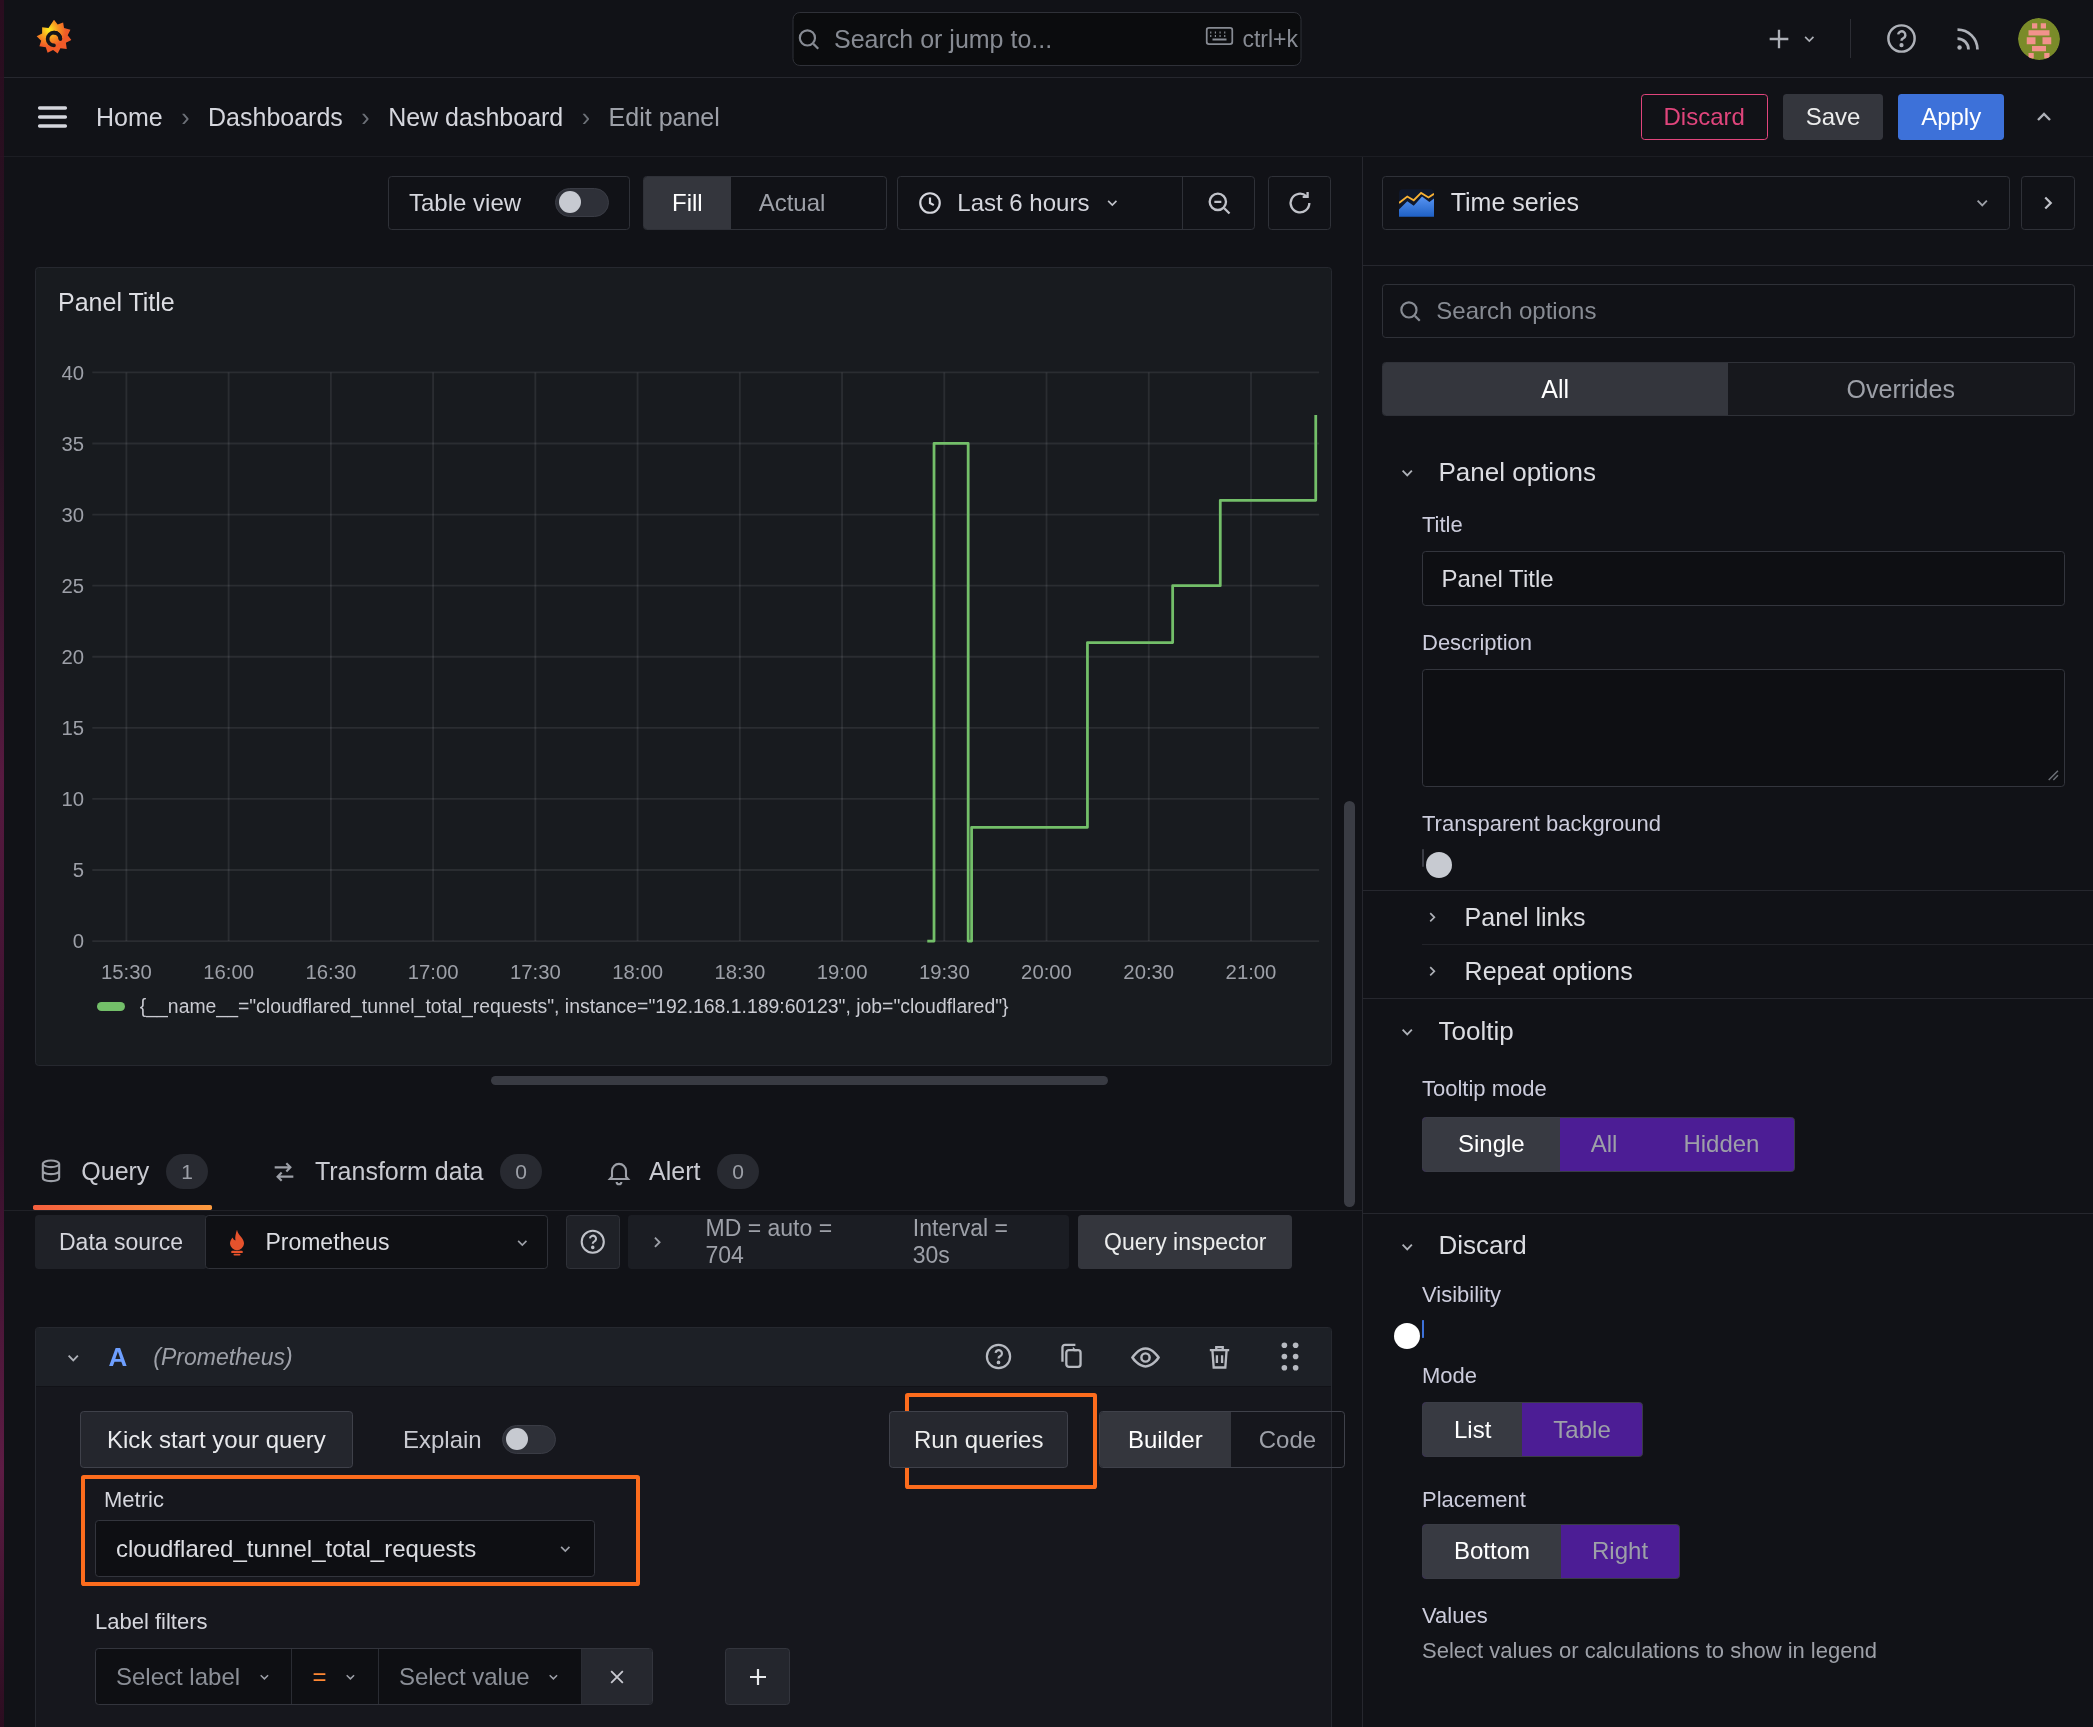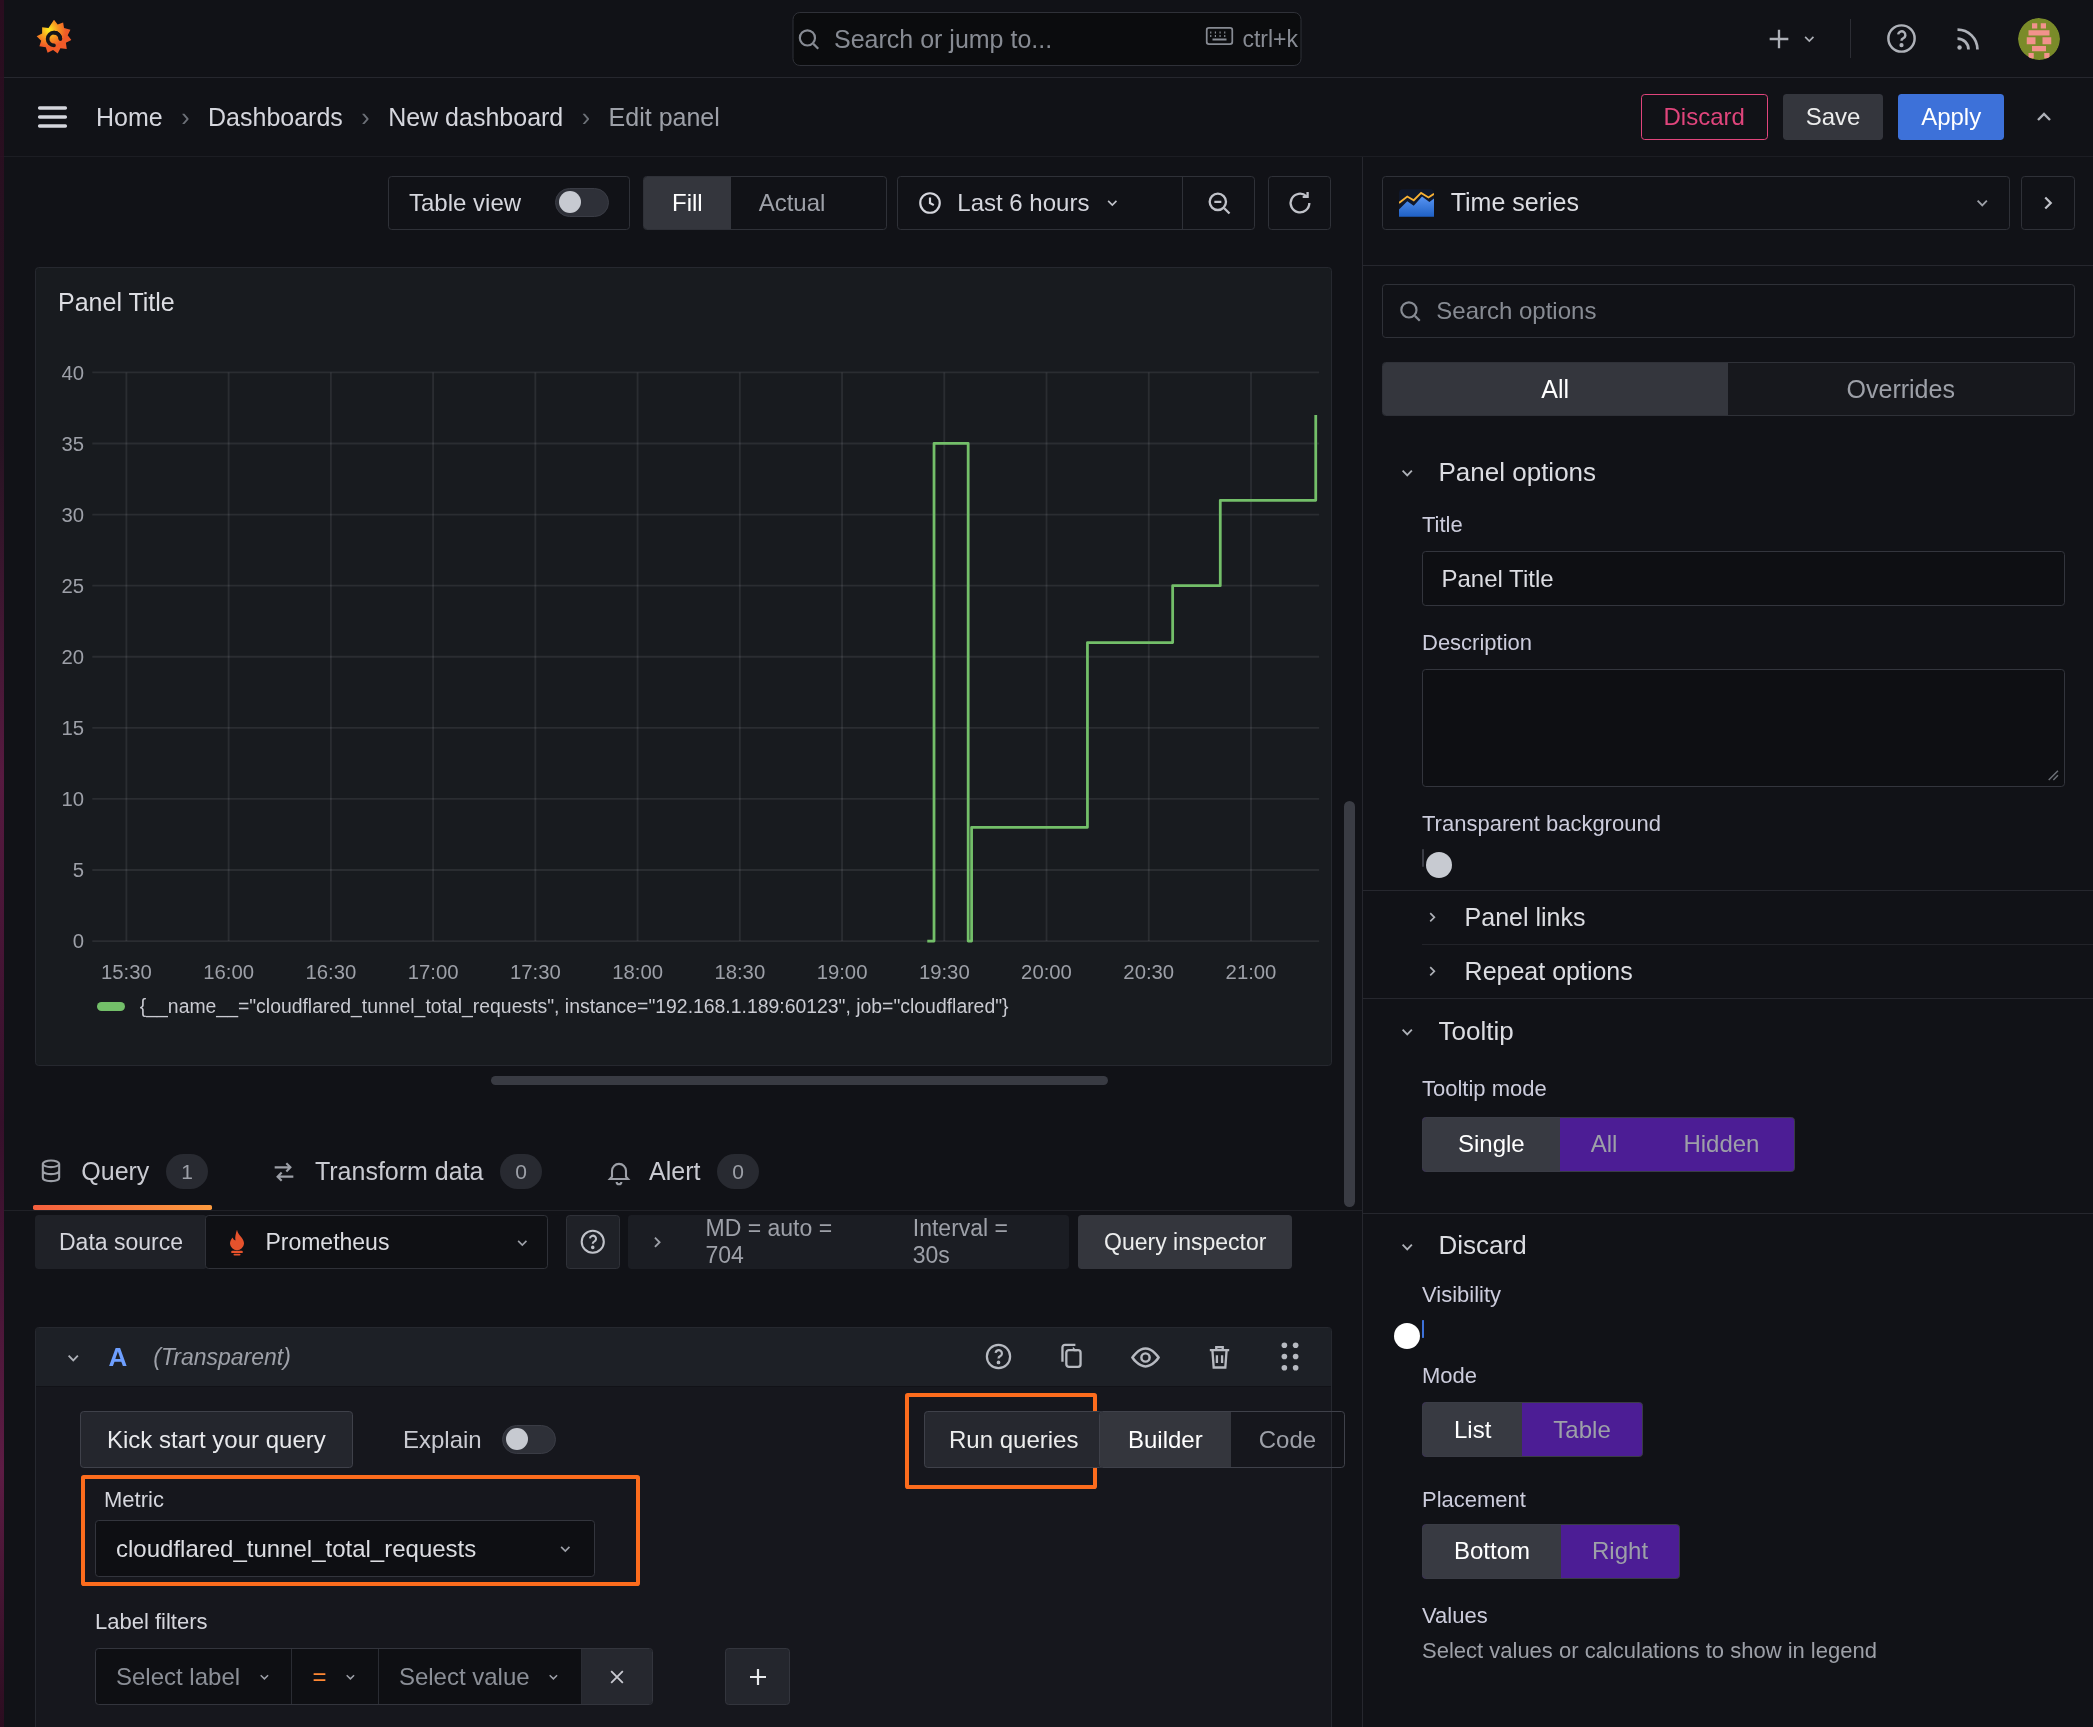--- a/index.html
+++ b/index.html
@@ -87,21 +87,21 @@
   
   .qcontainer{position:absolute;left:35px;top:1170px;width:1297px;height:434px;background:#16171d;border:0.9px solid #26282f;border-radius:3.7px 3.7px 0 0}
   .qheader{height:59px;background:#1d2026;display:flex;align-items:center;padding:0 28px;gap:26px;border-bottom:0.9px solid #111217}
   .qref{color:#6E9FFF;font-size:26px;font-weight:bold}
   .qhint{color:#9da0a8;font-style:italic;font-size:23px}
   .qicons{margin-left:auto;display:flex;gap:42px;color:#b7bac1}
   .qicons .qicon{cursor:pointer}
   .kickstart{position:absolute;left:44px;top:83px;height:57px;padding:0 26px;background:#24262d;border:0.9px solid #3f414a;border-radius:3.7px;display:flex;align-items:center;font-size:24px;color:#e8e9ec;cursor:pointer}
   .explain{position:absolute;left:367px;top:83px;height:57px;display:flex;align-items:center;gap:20px;font-size:24px;color:#c9cad1}
   .run-hl{position:absolute;left:869px;top:65px;width:192px;height:96px;border:4.6px solid var(--hl);border-radius:2.8px;pointer-events:none}
-  .runbtn{position:absolute;left:888px;top:83px;height:57px;padding:0 24px;background:#26282f;border:0.9px solid #3f414a;border-radius:3.7px;display:flex;align-items:center;font-size:24px;color:#eceded;cursor:pointer}
+  .runbtn{position:absolute;left:853px;top:83px;height:57px;padding:0 24px;background:#26282f;border:0.9px solid #3f414a;border-radius:3.7px;display:flex;align-items:center;font-size:24px;color:#eceded;cursor:pointer}
   .buildercode{position:absolute;left:1063px;top:83px;height:57px;border:0.9px solid #3f414a;border-radius:3.7px;overflow:hidden;font-size:24px}
   .metric-hl{position:absolute;left:45px;top:147px;width:559px;height:111px;border:4.6px solid var(--hl);border-radius:2.8px;pointer-events:none}
   .metric-label{position:absolute;left:68px;top:159px;font-size:22px;color:#d5d6dd}
   .metric-select{position:absolute;left:59px;top:192px;width:500px;height:57px;background:#0e0f13;border:0.9px solid #33353d;border-radius:3.7px;display:flex;align-items:center;padding:0 20px;font-size:24px;color:#dcdde2;cursor:pointer}
   .metric-select .chev{margin-left:auto;color:#9da0a8}
   .filters-label{position:absolute;left:59px;top:281px;font-size:22px;color:#d5d6dd}
   .filter-group{position:absolute;left:59px;top:320px;height:57px;display:flex;border:0.9px solid #33353d;border-radius:3.7px;overflow:hidden;background:#0e0f13;font-size:24px}
   .fg-sec{display:flex;align-items:center;gap:16.6px;padding:0 20px;border-right:0.9px solid #2a2c33;color:#8b8f97;cursor:pointer}
   .fg-sec .chev{color:#9da0a8}
   .fg-op{color:#FF8833}
@@ -421,21 +421,21 @@
     </div>
 
     <div class="qcontainer">
       <div class="qheader">
         <span>
           <svg width="18.5" height="18.5" viewBox="0 0 24 24" fill="none" stroke="#aeb1b8" stroke-width="2.4">
               <path d="M6 10l6 6 6-6"></path>
             </svg>
         </span>
         <span class="qref">A</span>
-        <span class="qhint">(Transparent)</span>
+        <span class="qhint">(Prometheus)</span>
         <span class="qicons">
           <span class="qicon">
             <svg width="31" height="31" viewBox="0 0 24 24" fill="none" stroke="currentColor" stroke-width="1.7">
                 <circle cx="12" cy="12" r="9"></circle>
                 <path d="M9.7 9.2a2.5 2.5 0 1 1 3.4 2.7c-.8.3-1.1.9-1.1 1.7"></path>
                 <circle cx="12" cy="16.6" r="0.6" fill="currentColor"></circle>
               </svg>
           </span>
           <span class="qicon">
             <svg width="31" height="31" viewBox="0 0 24 24" fill="none" stroke="currentColor" stroke-width="1.8">

